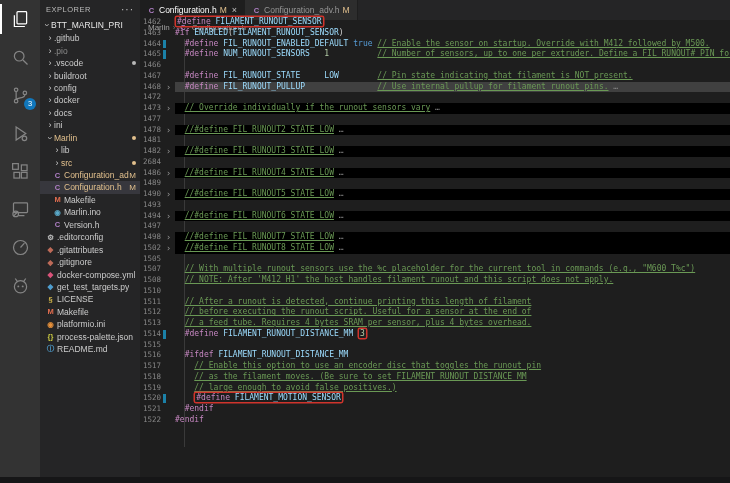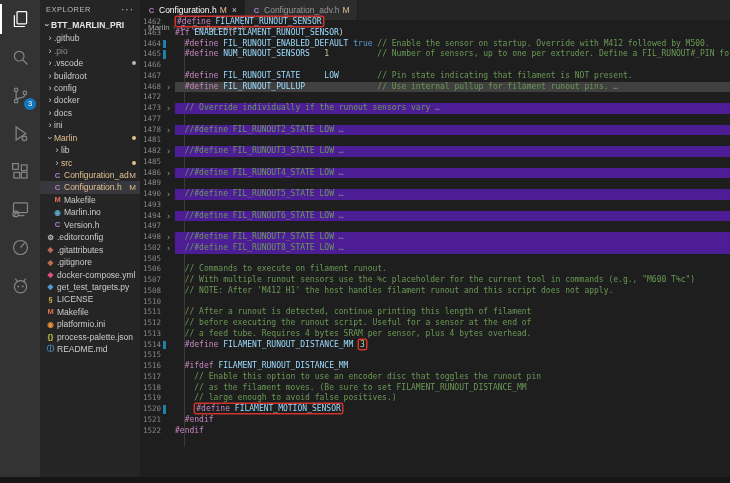--- a/index.html
+++ b/index.html
@@ -12,21 +12,21 @@
   .ab-item.active{color:#ffffff;}
   .ab-item.active::before{content:"";position:absolute;left:0;top:4px;bottom:4px;width:2px;background:#ffffff;}
   .ab-item svg{width:21px;height:21px;display:block;}
   .ab-badge{position:absolute;right:4px;bottom:4px;min-width:12px;height:12px;border-radius:7px;background:#1177bb;
             color:#fff;font-size:7.5px;line-height:12px;text-align:center;font-family:"Liberation Sans",sans-serif;}
 
   
   .sidebar{position:absolute;left:40px;top:0;width:100px;height:483px;background:#252526;z-index:2;overflow:hidden;}
   .sb-header{height:18px;display:flex;align-items:center;padding:0 6px;color:#bbbbbb;font-size:7.5px;letter-spacing:0.5px;}
   .sb-header .dots{margin-left:auto;color:#c5c5c5;font-size:10px;cursor:pointer;letter-spacing:1px;}
-  .sb-root{height:14px;display:flex;align-items:center;color:#e7e7e7;font-weight:bold;font-size:8.5px;padding-left:3px;cursor:pointer;white-space:nowrap;}
+  .sb-root{height:14px;display:flex;align-items:center;color:#e7e7e7;font-weight:normal;font-size:8.5px;padding-left:3px;cursor:pointer;white-space:nowrap;}
   .tree{}
   .trow{height:12.45px;display:flex;align-items:center;font-size:8.5px;color:#cccccc;cursor:pointer;white-space:nowrap;overflow:hidden;}
   .trow.selected{background:#37373d;}
   .trow .lbl{overflow:hidden;text-overflow:clip;}
   .trow.t-mod .lbl{color:#e2c08d;}
   .trow.t-dim .lbl{color:#8c8c8c;}
   .chev{display:inline-block;width:8px;color:#cccccc;font-size:9px;line-height:8px;text-align:center;flex:none;}
   .chev.open{transform:rotate(90deg);}
   .fi{display:inline-block;width:9px;text-align:center;font-size:7.5px;font-weight:bold;flex:none;margin-right:2px;}
   .right-slot{margin-left:auto;padding-right:4px;display:flex;align-items:center;gap:2px;flex:none;}
@@ -47,25 +47,25 @@
   .breadcrumb .sep{color:#6e6e6e;}
 
   .editor{position:absolute;left:0;top:17px;right:0;height:442px;font-family:"DejaVu Sans Mono","Liberation Mono",monospace;font-size:8px;}
   .indent-guide{position:absolute;left:44px;width:1px;background:#3a3a3a;z-index:0;}
   .line{display:flex;height:10.75px;line-height:10.75px;position:relative;}
   .ln{width:21px;flex:none;text-align:right;color:#858585;font-size:7.5px;}
   .gut{width:14px;flex:none;position:relative;}
   .modbar{position:absolute;left:2px;top:1px;bottom:1px;width:2.5px;background:#1b81a8;}
   .fchev{position:absolute;left:5px;top:0;color:#9a9a9a;font-size:8.5px;}
   .codewrap{flex:1;position:relative;z-index:1;}
-  .line.hl-fold .codewrap{background:#4c1d95;}
+  .line.hl-fold .codewrap{background:#000000;}
   .line.hl-sel .codewrap{background:#404040;}
   .code{white-space:pre;}
   .tk-k{color:#c586c0;}  .tk-v{color:#9cdcfe;text-align:right;}  .tk-b{color:#569cd6;}
-  .tk-n{color:#b5cea8;}  .tk-c{color:#6a9955;}  .tk-s{color:#ce9178;}
+  .tk-n{color:#b5cea8;}  .tk-c{color:#6a9955;text-decoration:underline;}  .tk-s{color:#ce9178;}
   .tk-w{color:#d4d4d4;}  .tk-e{color:#8a8a8a;}
   .redbox{box-shadow:0 0 0 1.5px #d0342c;border-radius:1px;padding:0 1px;margin:0 1px;}
 
   .bottom-strip{position:absolute;left:0;bottom:0;width:730px;height:6px;background:#161617;z-index:5;}
 </style>
 </head>
 <body>
 
 <div id="app">
   <div class="activitybar" id="activitybar">
@@ -354,21 +354,21 @@
           <span class="codewrap"><span class="code"></span></span>
         </div>
         <div class="line hl-fold">
           <span class="ln">1482</span>
           <span class="gut">
             <span class="fchev">›</span>
           </span>
           <span class="codewrap"><span class="code"><span class="tk-w">  </span><span class="tk-c">//#define FIL_RUNOUT3_STATE LOW</span><span class="tk-e"> …</span></span></span>
         </div>
         <div class="line">
-          <span class="ln">1485</span>
+          <span class="ln">2684</span>
           <span class="gut"></span>
           <span class="codewrap"><span class="code"></span></span>
         </div>
         <div class="line hl-fold">
           <span class="ln">1486</span>
           <span class="gut">
             <span class="fchev">›</span>
           </span>
           <span class="codewrap"><span class="code"><span class="tk-w">  </span><span class="tk-c">//#define FIL_RUNOUT4_STATE LOW</span><span class="tk-e"> …</span></span></span>
         </div>
@@ -412,25 +412,20 @@
           <span class="ln">1502</span>
           <span class="gut">
             <span class="fchev">›</span>
           </span>
           <span class="codewrap"><span class="code"><span class="tk-w">  </span><span class="tk-c">//#define FIL_RUNOUT8_STATE LOW</span><span class="tk-e"> …</span></span></span>
         </div>
         <div class="line">
           <span class="ln">1505</span>
           <span class="gut"></span>
           <span class="codewrap"><span class="code"></span></span>
-        </div>
-        <div class="line">
-          <span class="ln">1506</span>
-          <span class="gut"></span>
-          <span class="codewrap"><span class="code"><span class="tk-w">  </span><span class="tk-c">// Commands to execute on filament runout.</span></span></span>
         </div>
         <div class="line">
           <span class="ln">1507</span>
           <span class="gut"></span>
           <span class="codewrap"><span class="code"><span class="tk-w">  </span><span class="tk-c">// With multiple runout sensors use the %c placeholder for the current tool in commands (e.g., "M600 T%c")</span></span></span>
         </div>
         <div class="line">
           <span class="ln">1508</span>
           <span class="gut"></span>
           <span class="codewrap"><span class="code"><span class="tk-w">  </span><span class="tk-c">// NOTE: After 'M412 H1' the host handles filament runout and this script does not apply.</span></span></span>

